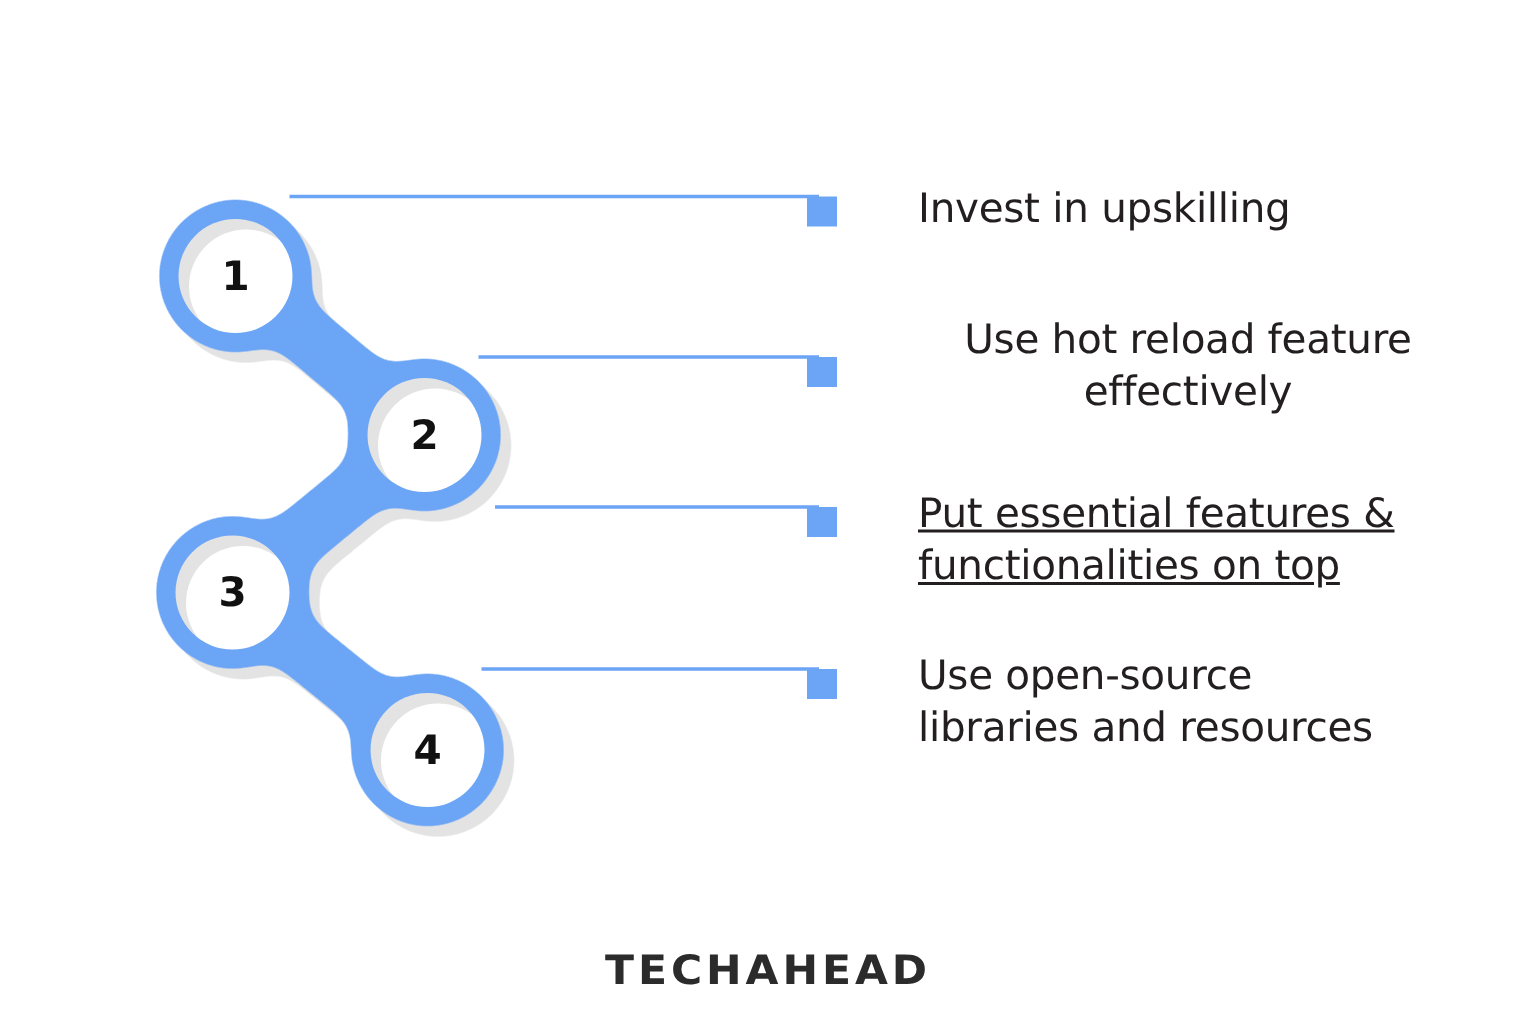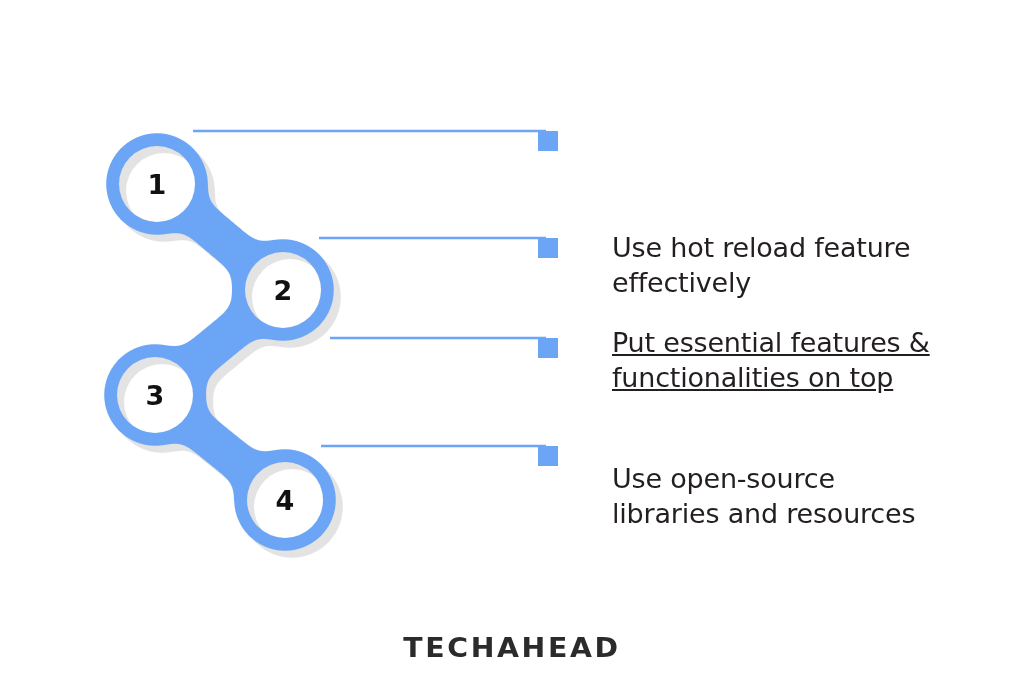--- a/index.html
+++ b/index.html
@@ -137,22 +137,23 @@
       <line x1="321" y1="446" x2="546" y2="446" stroke="#6ca5f5" stroke-width="2.4"></line>
       <rect x="538" y="446" width="20" height="20" fill="#6ca5f5"></rect>
     </g>
   </svg>
 
   <div class="node-number" style="left:157px; top:184px;">1</div>
   <div class="node-number" style="left:283px; top:290px;">2</div>
   <div class="node-number" style="left:155px; top:395px;">3</div>
   <div class="node-number" style="left:285px; top:500px;">4</div>
 
-  <div class="label" style="top:230px;">Use hot reload feature
+  <div class="label" style="top:122px;">Invest in upskilling</div>
+  <div class="label" style="top:209px;text-align:center;">Use hot reload feature
 effectively</div>
   <div class="label" style="top:325px;text-decoration:underline;">Put essential features &amp;
 functionalities on top</div>
-  <div class="label" style="top:433px;margin-top:28px;">Use open-source
+  <div class="label" style="top:433px;">Use open-source
 libraries and resources</div>
 
   <div id="brand">TECHAHEAD</div>
 
 </div>
 
 </body></html>

